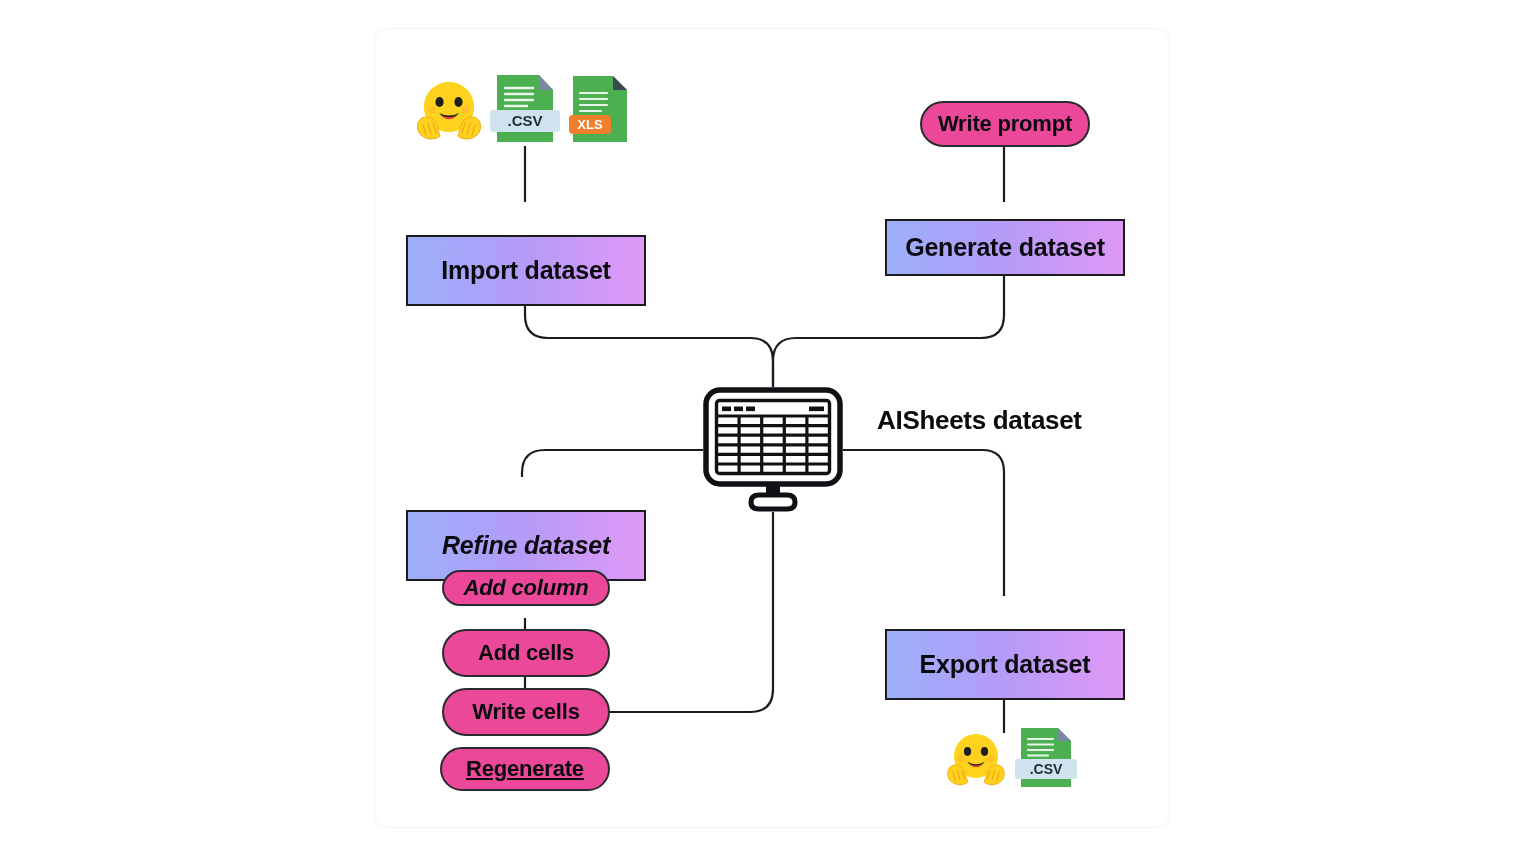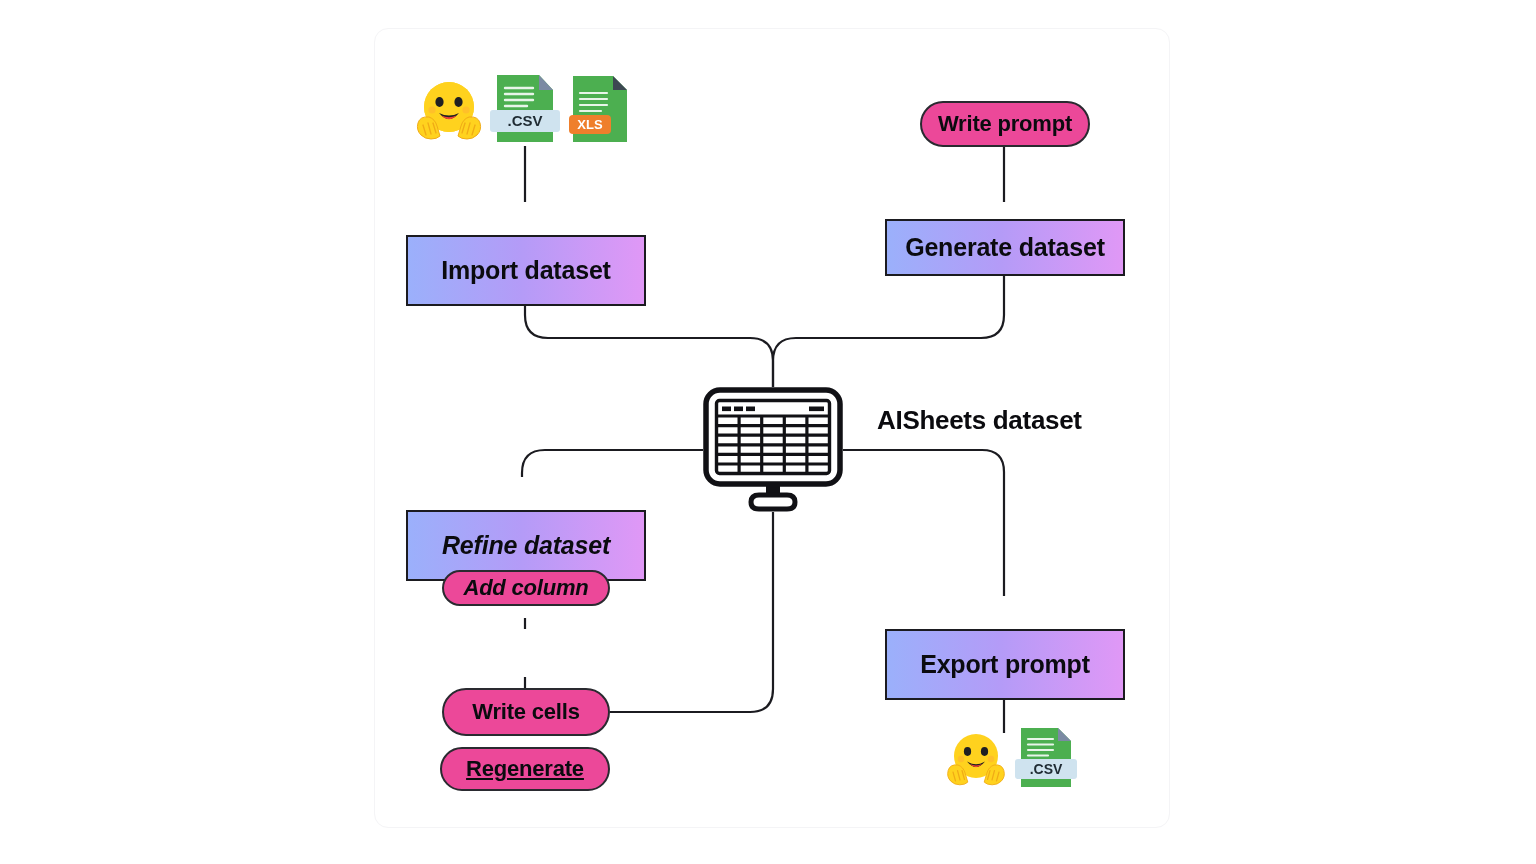--- a/index.html
+++ b/index.html
@@ -135,31 +135,34 @@
 
   <div class="node grad-box" id="generate-dataset">
     <span>Generate dataset</span>
   </div>
 
   <div class="node grad-box" id="refine-dataset">
     <span>Refine dataset</span>
   </div>
 
   <div class="node grad-box" id="export-dataset">
-    <span>Export prompt</span>
+    <span>Export dataset</span>
   </div>
 
   <div class="node pill" id="write-prompt">
     <span>Write prompt</span>
   </div>
 
   <div class="node pill" id="add-column">
     <span>Add column</span>
   </div>
 
+  <div class="node pill" id="add-cells">
+    <span>Add cells</span>
+  </div>
 
   <div class="node pill" id="edit-cells">
     <span>Write cells</span>
   </div>
 
   <div class="node pill" id="regenerate">
     <span>Regenerate</span>
   </div>
 
   <svg id="monitor" viewBox="0 0 140 125" width="140" height="125" fill="none">

